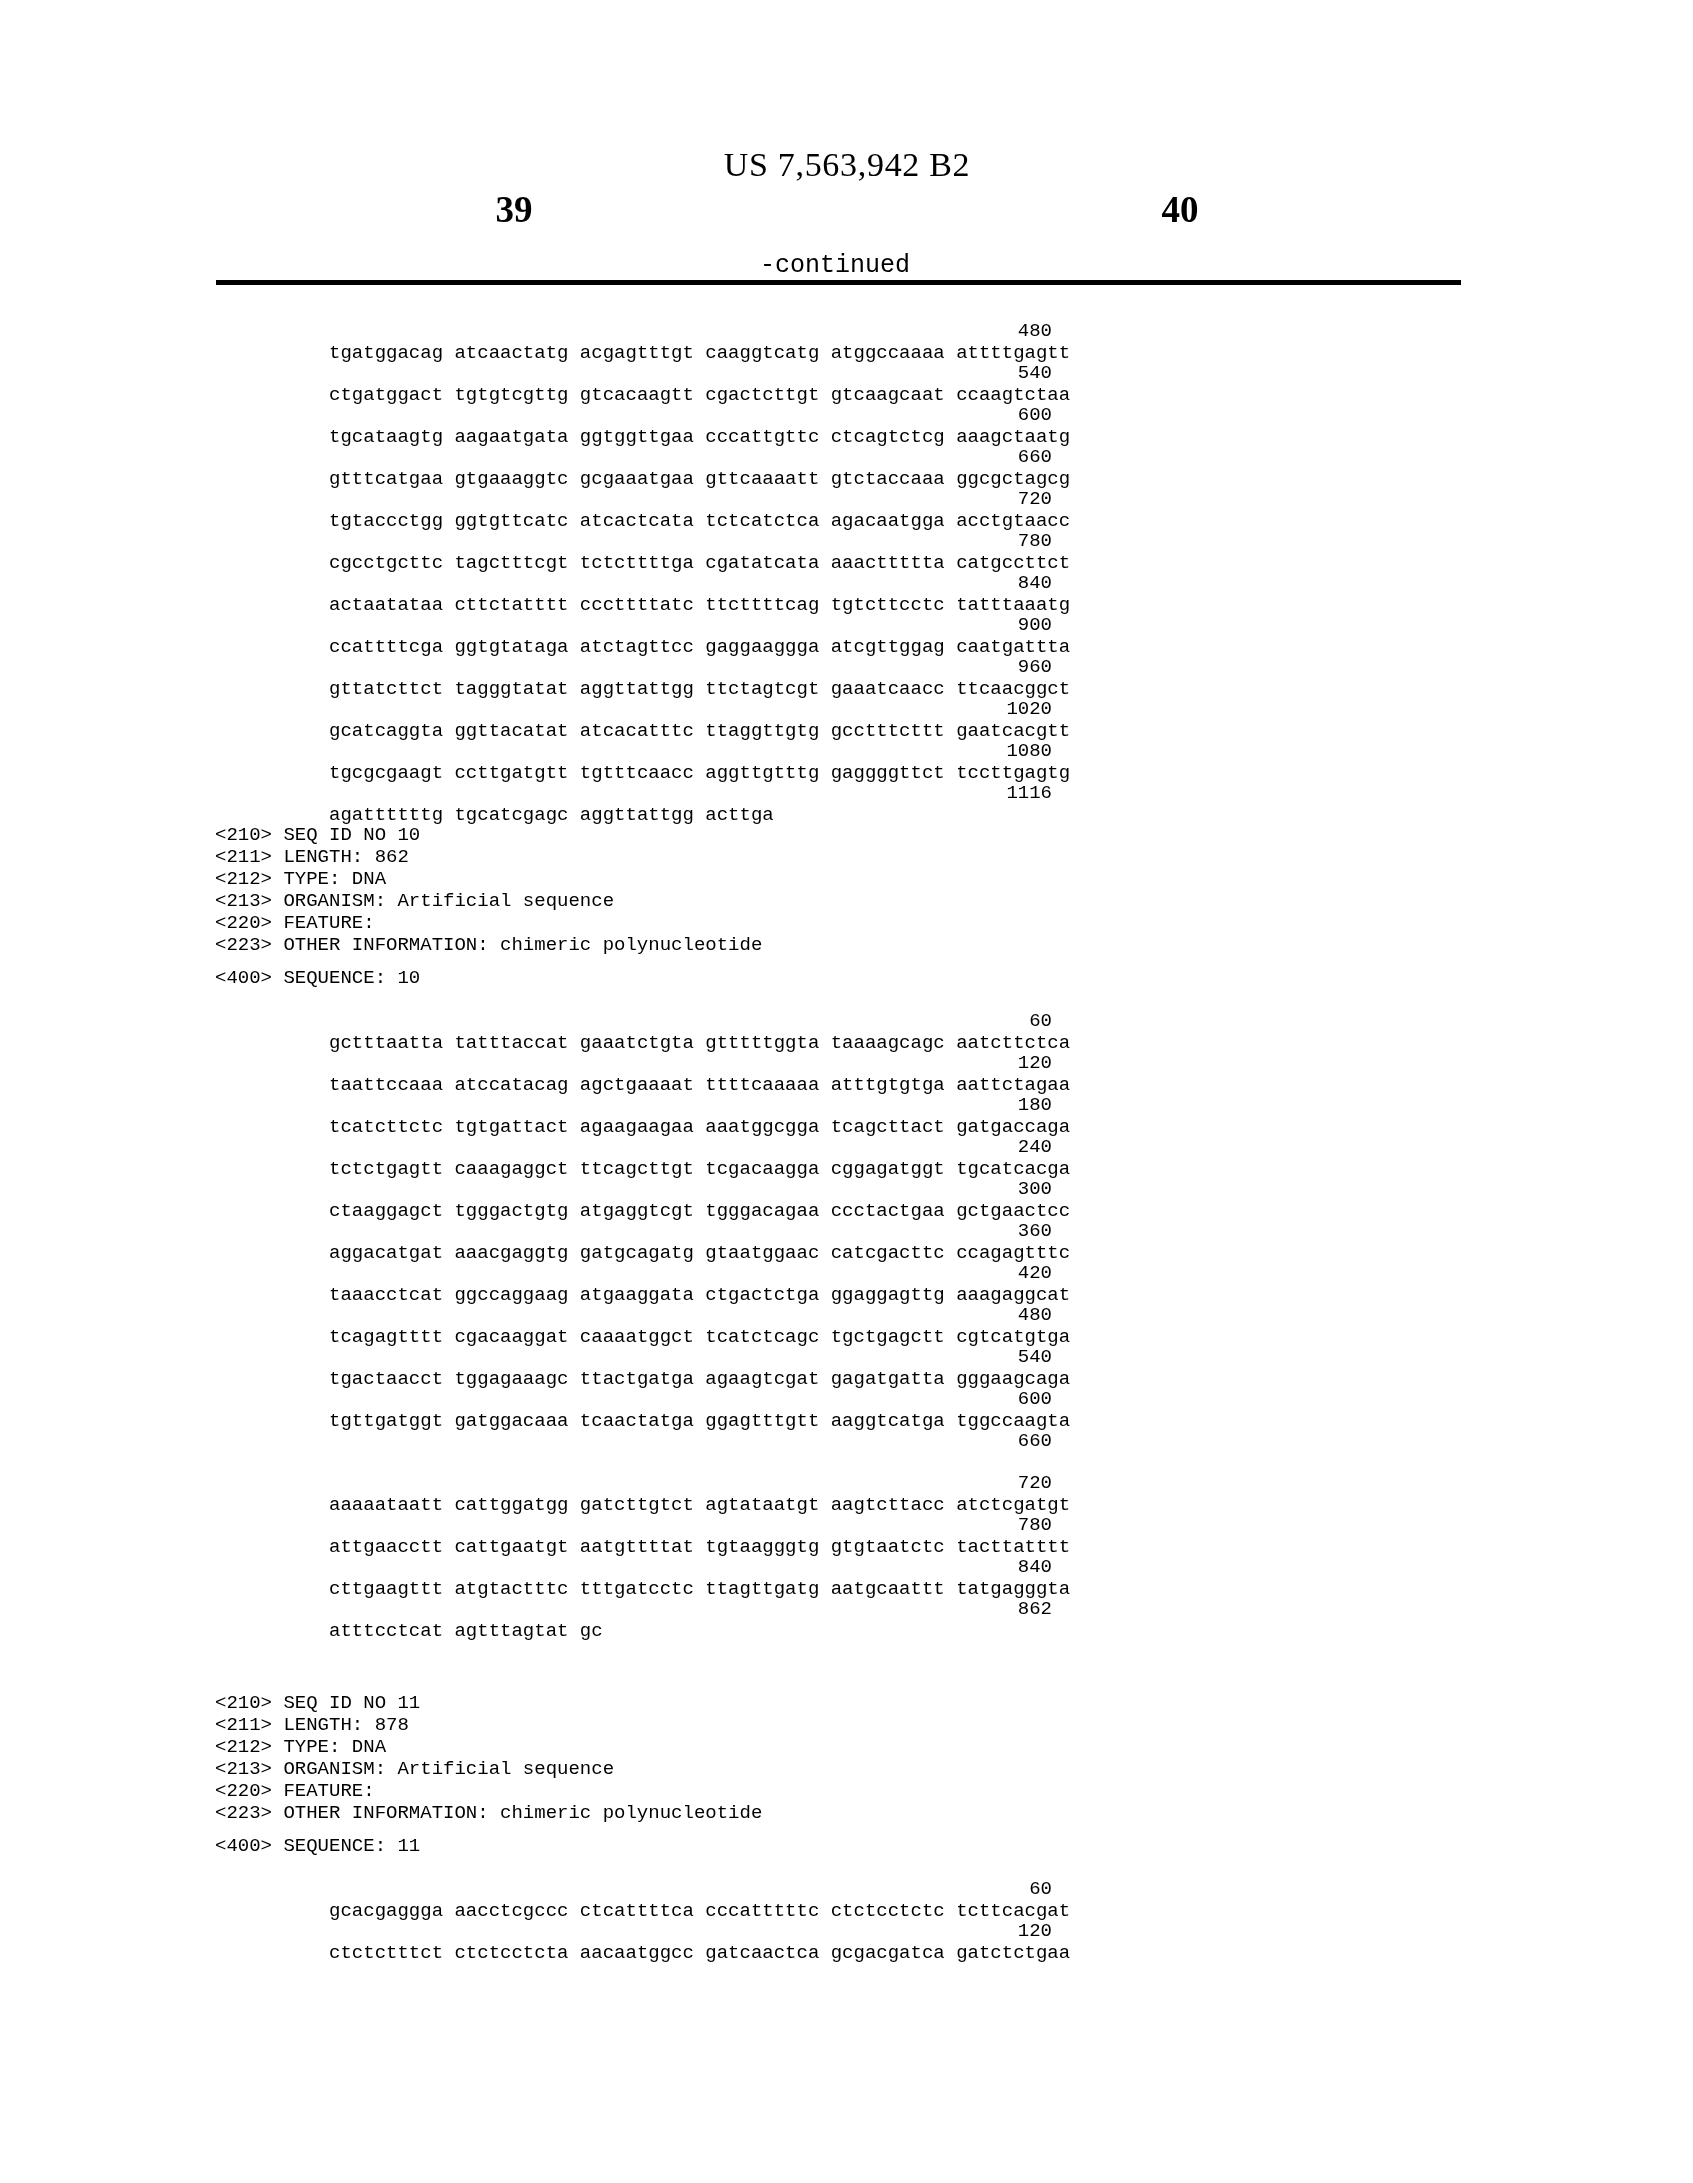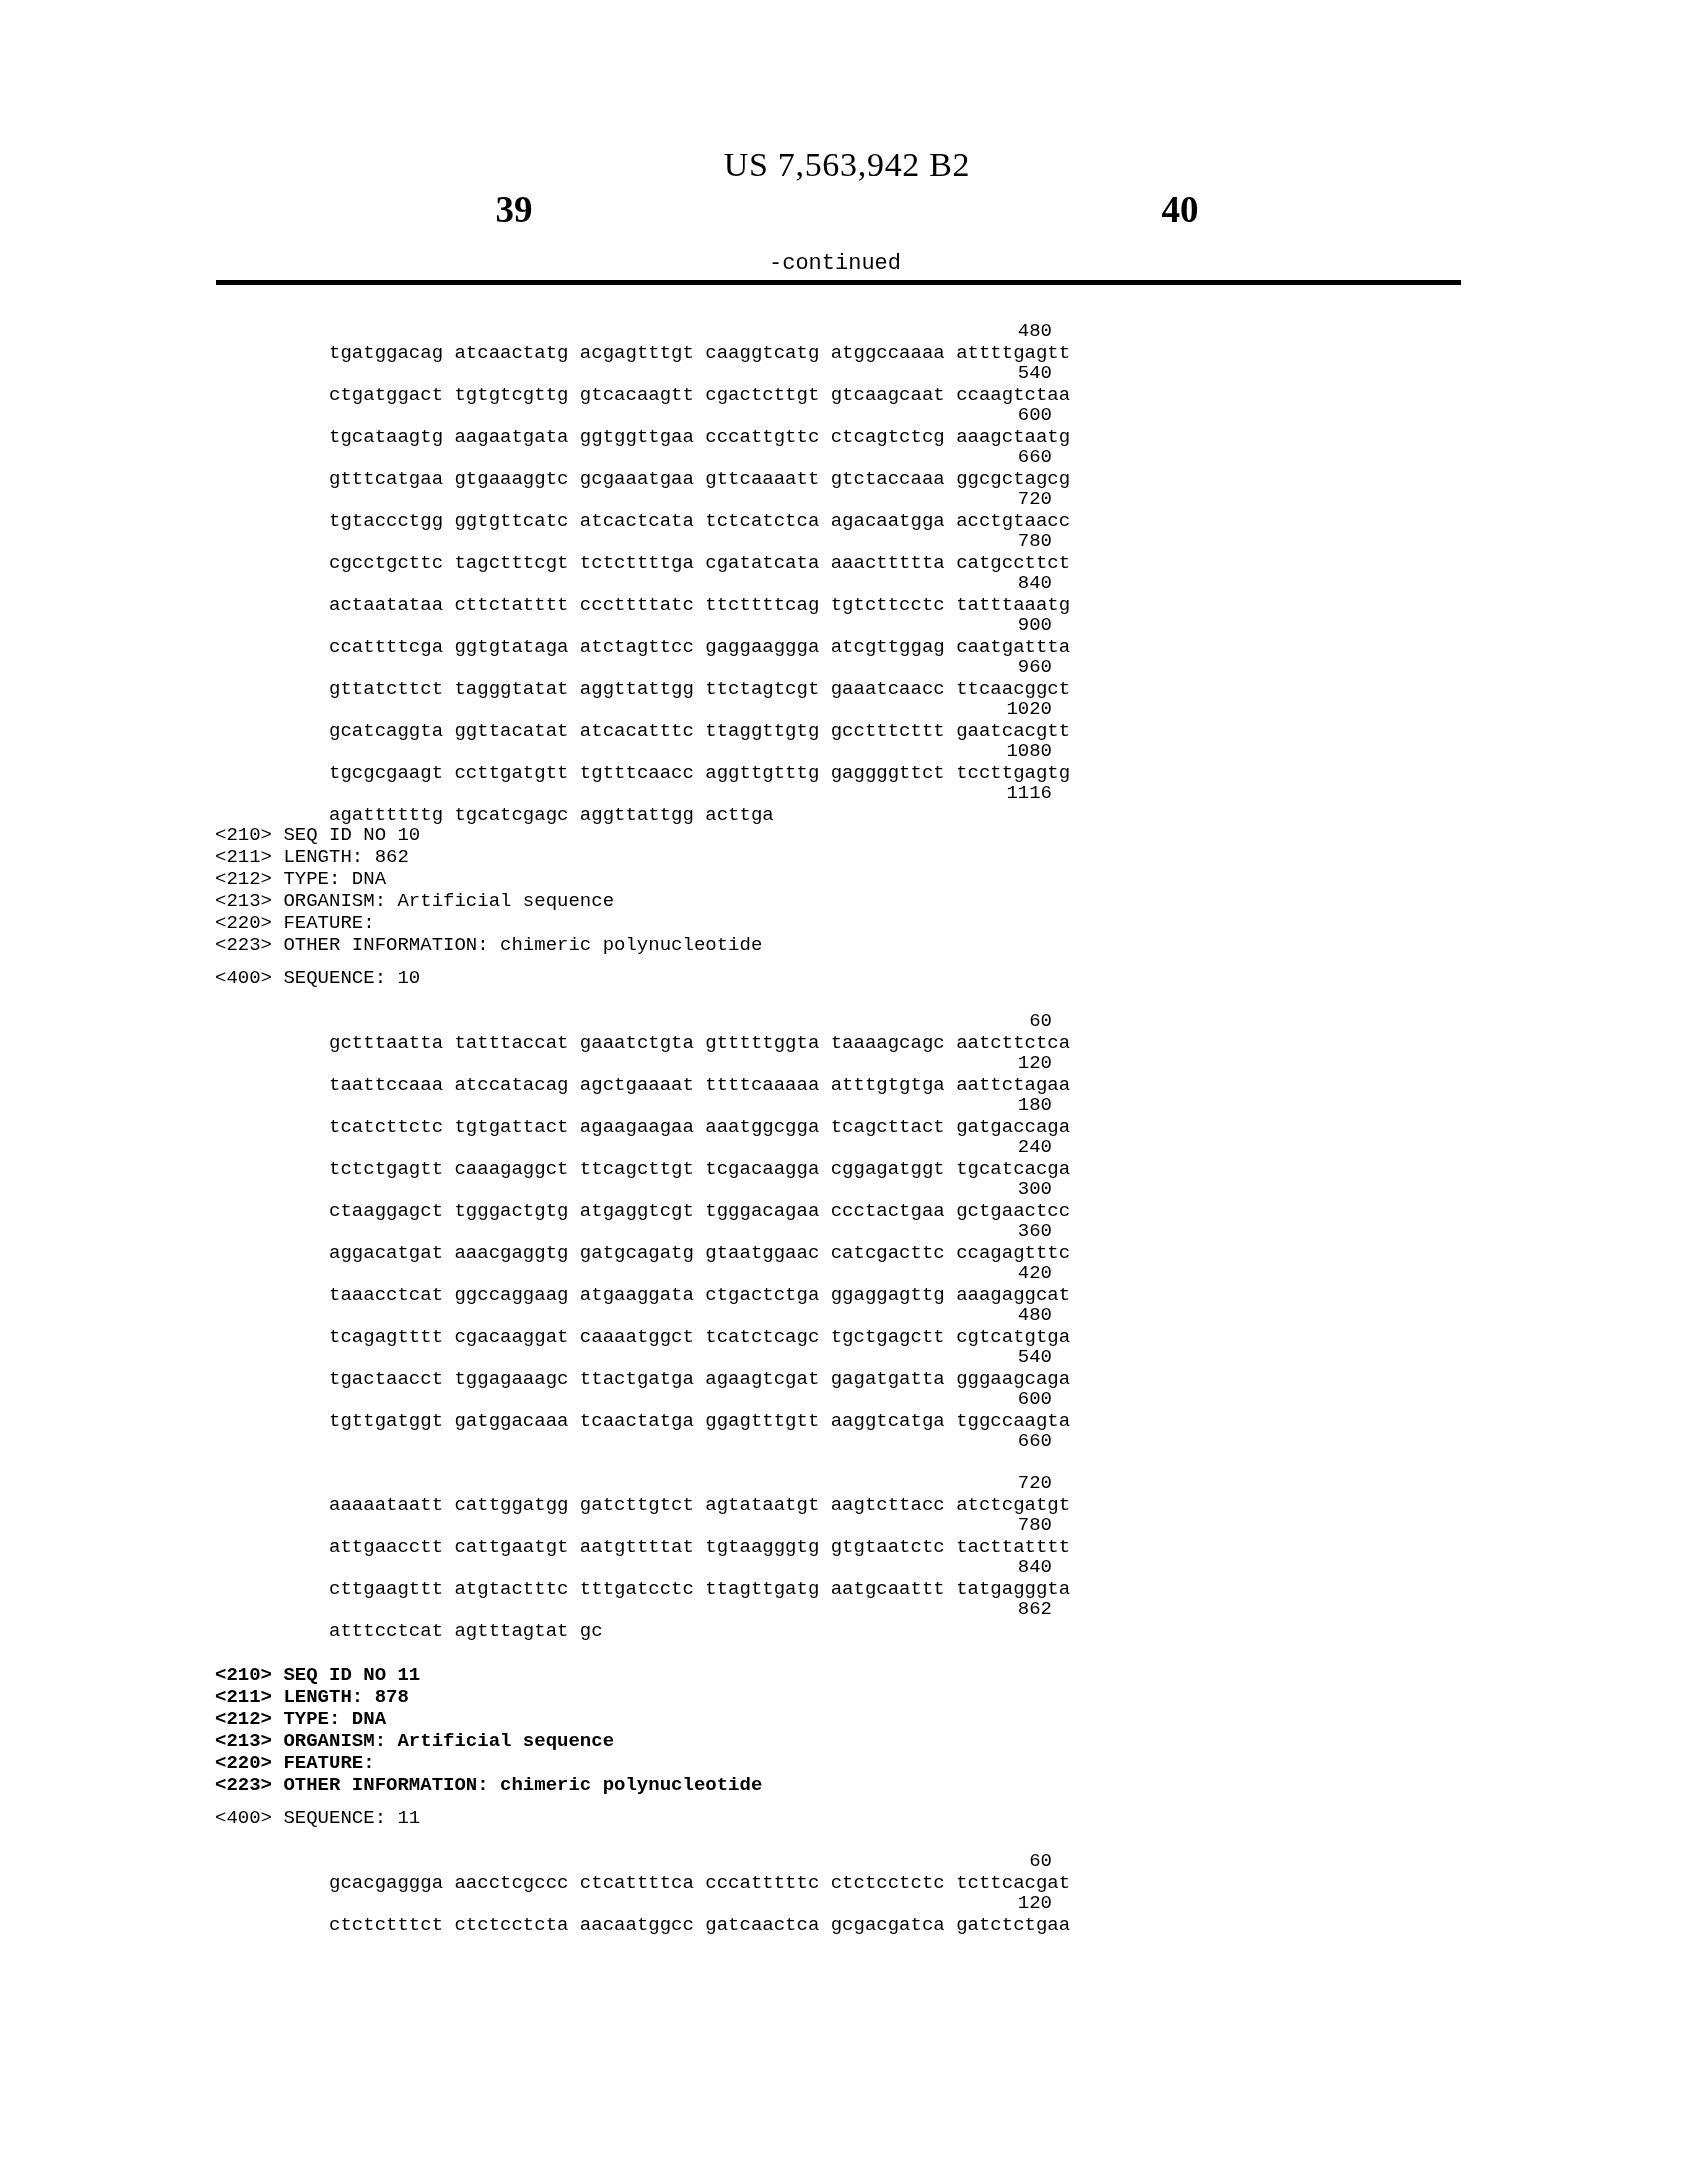--- a/index.html
+++ b/index.html
@@ -33,21 +33,21 @@
     transform: translateX(-50%);
   }
   .pagenum-left  { left: 514px; }
   .pagenum-right { left: 1180px; }
   .continued {
     position: absolute;
     top: 251px;
     left: 835px;
     transform: translateX(-50%);
     font-family: "Liberation Mono", monospace;
-    font-size: 22px;
+    font-size: 25px;
   }
   .rule {
     position: absolute;
     top: 280px;
     left: 216px;
     width: 1245px;
     height: 5.3px;
     background: #000000;
   }
   .listing {
@@ -67,21 +67,21 @@
   .seq-pos {
     position: absolute;
     right: 0;
     top: 0;
   }
   .meta-rows .meta-row {
     height: 22px;
     white-space: pre;
   }
   .meta-block { }
-  .meta-block-2 { margin-top: 24px; font-weight: bold; }
+  .meta-block-2 { margin-top: 52px; }
   .seq-label { margin-top: 11px; height: 22px; white-space: pre; }
   .seq-rows-after-label { margin-top: 21px; }
 </style>
 </head>
 <body>
 
 <div class="page">
 
   <div class="patent-number">US 7,563,942 B2</div>
   <div class="pagenum pagenum-left">39</div>

